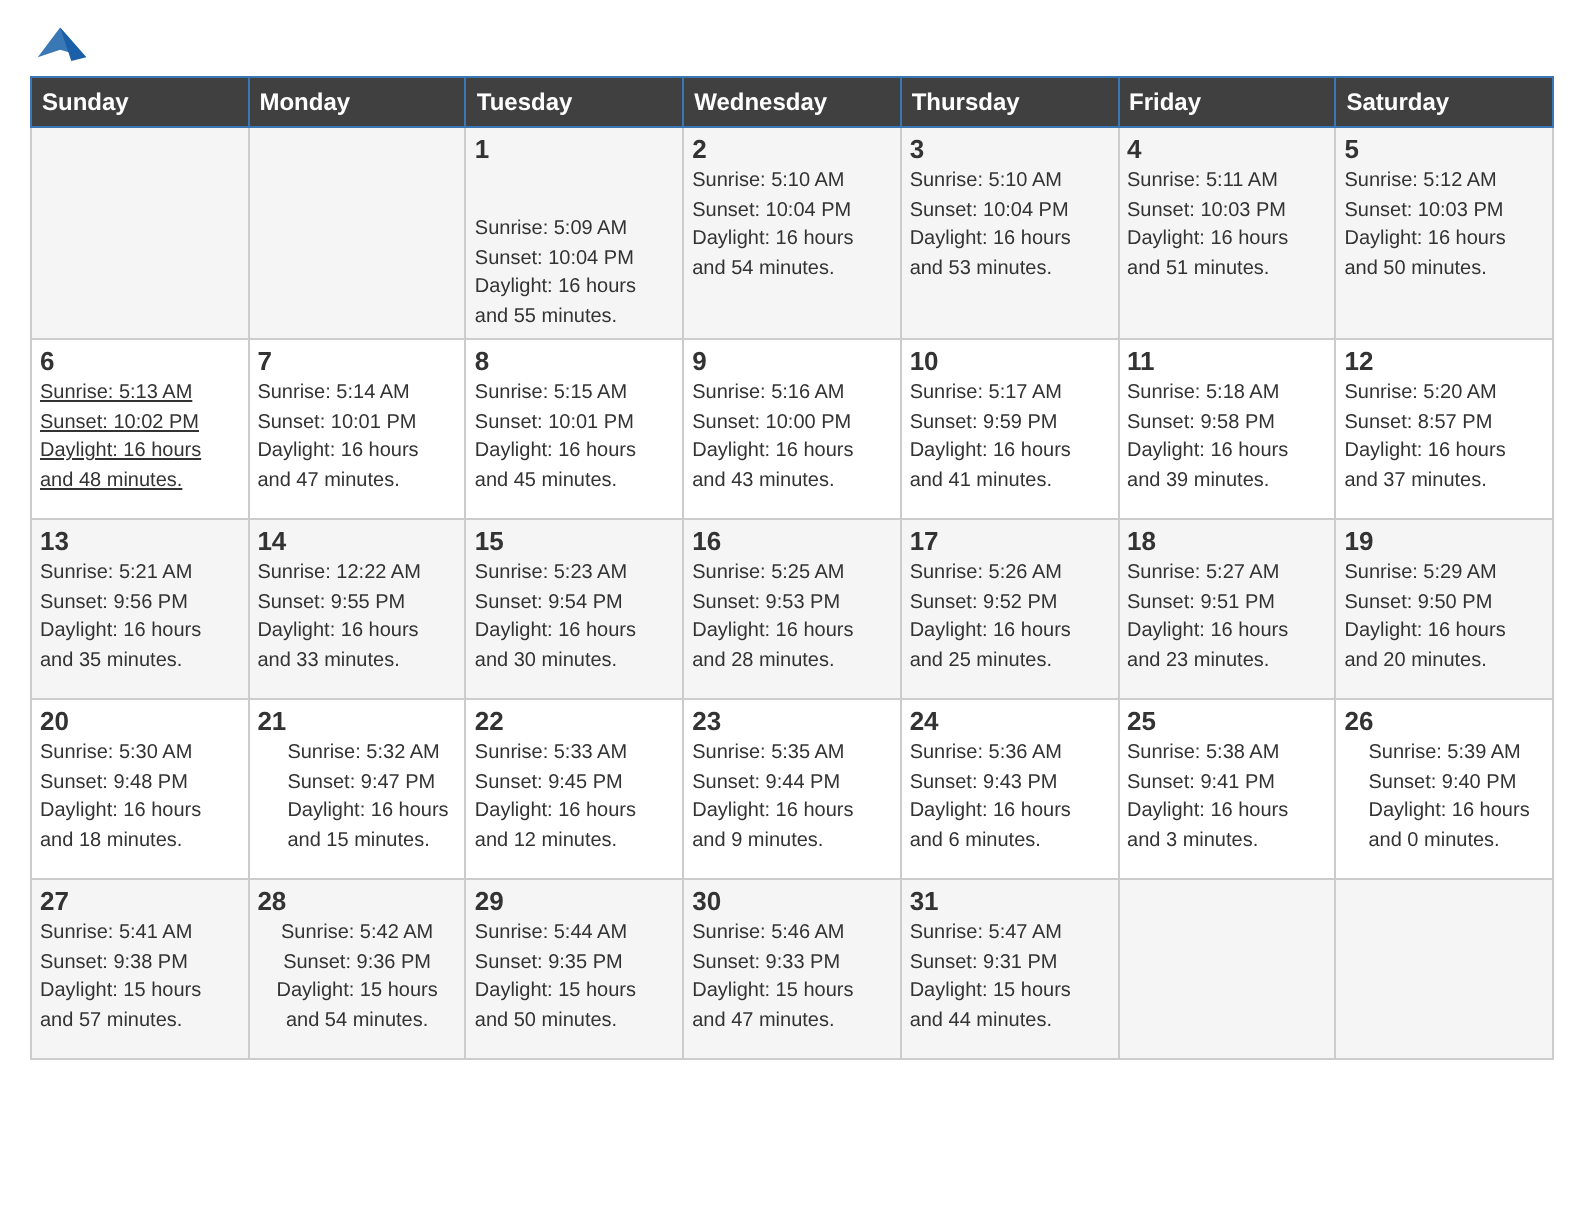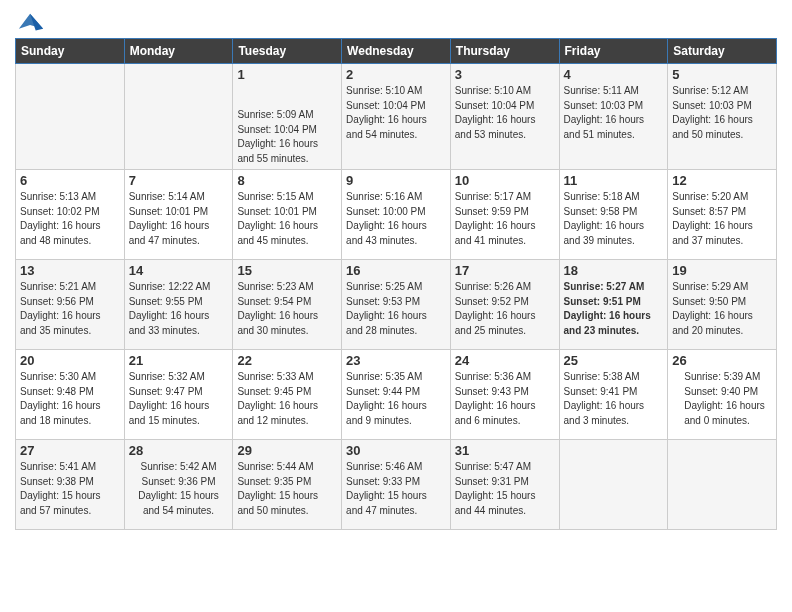--- a/index.html
+++ b/index.html
@@ -166,21 +166,21 @@
           <div class="day-num">5</div>
           <div class="day-info" style="white-space: pre-line;">Sunrise: 5:12 AM
 Sunset: 10:03 PM
 Daylight: 16 hours
 and 50 minutes.</div>
         </td>
       </tr>
       <tr>
         <td>
           <div class="day-num">6</div>
-          <div class="day-info" style="white-space: pre-line;">Sunrise: 5:13 AM
+          <div class="day-info" style="white-space: pre-line; text-decoration: underline;">Sunrise: 5:13 AM
 Sunset: 10:02 PM
 Daylight: 16 hours
 and 48 minutes.</div>
         </td>
         <td>
           <div class="day-num">7</div>
           <div class="day-info" style="white-space: pre-line;">Sunrise: 5:14 AM
 Sunset: 10:01 PM
 Daylight: 16 hours
 and 47 minutes.</div>
@@ -252,21 +252,21 @@
         </td>
         <td>
           <div class="day-num">17</div>
           <div class="day-info" style="white-space: pre-line;">Sunrise: 5:26 AM
 Sunset: 9:52 PM
 Daylight: 16 hours
 and 25 minutes.</div>
         </td>
         <td>
           <div class="day-num">18</div>
-          <div class="day-info" style="white-space: pre-line; font-weight: bold;">Sunrise: 5:27 AM
+          <div class="day-info" style="white-space: pre-line;">Sunrise: 5:27 AM
 Sunset: 9:51 PM
 Daylight: 16 hours
 and 23 minutes.</div>
         </td>
         <td>
           <div class="day-num">19</div>
           <div class="day-info" style="white-space: pre-line;">Sunrise: 5:29 AM
 Sunset: 9:50 PM
 Daylight: 16 hours
 and 20 minutes.</div>
@@ -275,21 +275,21 @@
       <tr>
         <td>
           <div class="day-num">20</div>
           <div class="day-info" style="white-space: pre-line;">Sunrise: 5:30 AM
 Sunset: 9:48 PM
 Daylight: 16 hours
 and 18 minutes.</div>
         </td>
         <td>
           <div class="day-num">21</div>
-          <div class="day-info" style="white-space: pre-line;">Sunrise: 5:32 AM
+          <div class="day-info" style="white-space: pre-line; margin-left: 15px;">Sunrise: 5:32 AM
 Sunset: 9:47 PM
 Daylight: 16 hours
 and 15 minutes.</div>
         </td>
         <td>
           <div class="day-num">22</div>
           <div class="day-info" style="white-space: pre-line;">Sunrise: 5:33 AM
 Sunset: 9:45 PM
 Daylight: 16 hours
 and 12 minutes.</div>

